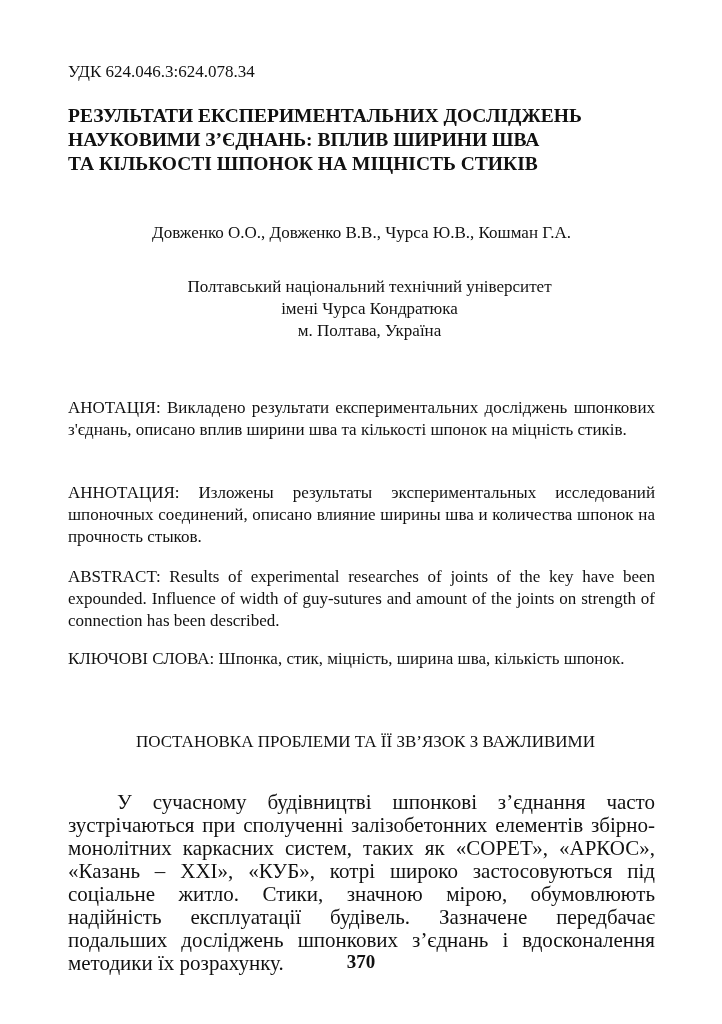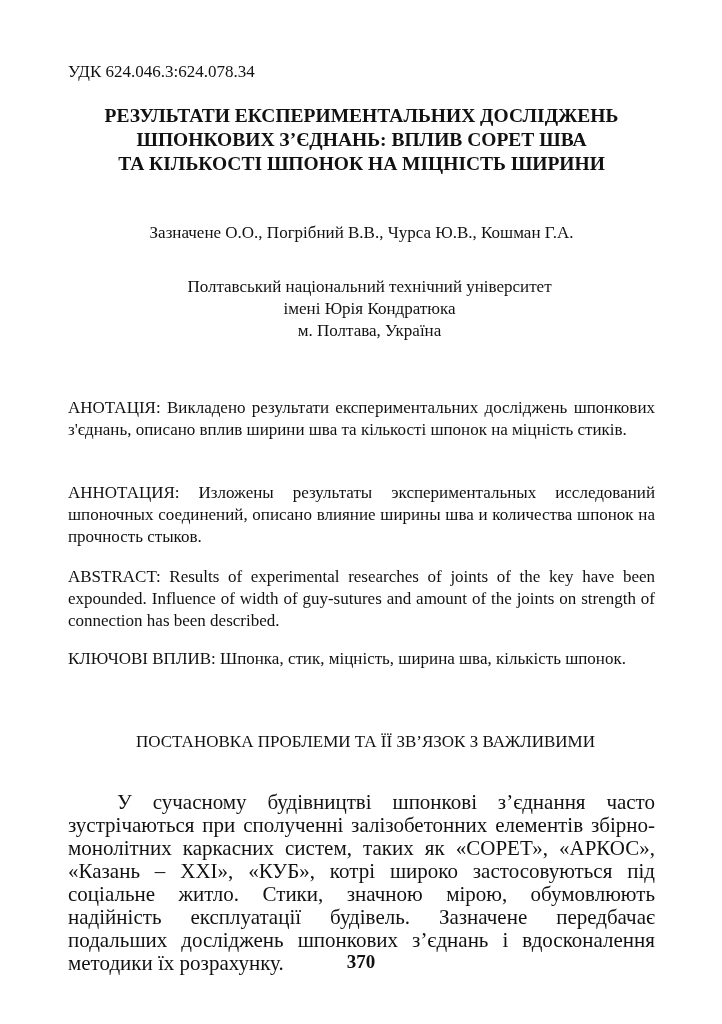--- a/index.html
+++ b/index.html
@@ -25,21 +25,21 @@
       left: 68px; top: 62px;
       font-size: 17px;
       line-height: 20px;
       margin: 0;
     }
     .title {
       position: absolute;
       left: 68px; width: 587px;
       top: 104px;
       margin: 0;
-      text-align: center;
+      text-align: left;
       font-weight: bold;
       font-size: 19.5px;
       line-height: 24px;
     }
     .title span { display: block; white-space: nowrap; }
     .authors {
       position: absolute;
       left: 68px; width: 587px;
       top: 223px;
       margin: 0;
@@ -105,36 +105,36 @@
   </style>
 </head>
 <body>
 
 <div class="page">
 
   <p class="udk">УДК 624.046.3:624.078.34</p>
 
   <h1 class="title">
     <span>РЕЗУЛЬТАТИ ЕКСПЕРИМЕНТАЛЬНИХ ДОСЛІДЖЕНЬ</span>
-    <span>ШПОНКОВИХ З’ЄДНАНЬ: ВПЛИВ СОРЕТ ШВА</span>
-    <span>ТА КІЛЬКОСТІ ШПОНОК НА МІЦНІСТЬ ШИРИНИ</span>
+    <span>НАУКОВИМИ З’ЄДНАНЬ: ВПЛИВ ШИРИНИ ШВА</span>
+    <span>ТА КІЛЬКОСТІ ШПОНОК НА МІЦНІСТЬ СТИКІВ</span>
   </h1>
 
-  <p class="authors">Зазначене О.О., Погрібний В.В., Чурса Ю.В., Кошман Г.А.</p>
+  <p class="authors">Довженко О.О., Довженко В.В., Чурса Ю.В., Кошман Г.А.</p>
 
   <div class="affil">
     <span>Полтавський національний технічний університет</span>
-    <span>імені Юрія Кондратюка</span>
+    <span>імені Чурса Кондратюка</span>
     <span>м. Полтава, Україна</span>
   </div>
 
   <p class="para p-anot">АНОТАЦІЯ: Викладено результати експериментальних досліджень шпонкових з'єднань, описано вплив ширини шва та кількості шпонок на міцність стиків.</p>
   <p class="para p-abstr">ABSTRACT: Results of experimental researches of joints of the key have been expounded. Influence of width of guy-sutures and amount of the joints on strength of connection has been described.</p>
   <p class="para p-annot">АННОТАЦИЯ: Изложены результаты экспериментальных исследований шпоночных соединений, описано влияние ширины шва и количества шпонок на прочность стыков.</p>
-  <p class="para p-keys">КЛЮЧОВІ ВПЛИВ: Шпонка, стик, міцність, ширина шва, кількість шпонок.</p>
+  <p class="para p-keys">КЛЮЧОВІ СЛОВА: Шпонка, стик, міцність, ширина шва, кількість шпонок.</p>
 
   <h2 class="section-heading">
     <span>ПОСТАНОВКА ПРОБЛЕМИ ТА ЇЇ ЗВ’ЯЗОК З ВАЖЛИВИМИ</span>
   </h2>
 
   <p class="body-text">У сучасному будівництві шпонкові з’єднання часто зустрічаються при сполученні залізобетонних елементів збірно-монолітних каркасних систем, таких як «СОРЕТ», «АРКОС», «Казань – XXI», «КУБ», котрі широко застосовуються під соціальне житло. Стики, значною мірою, обумовлюють надійність експлуатації будівель. Зазначене передбачає подальших досліджень шпонкових з’єднань і вдосконалення методики їх розрахунку.</p>
 
   <p class="page-number">370</p>
 
 </div>

